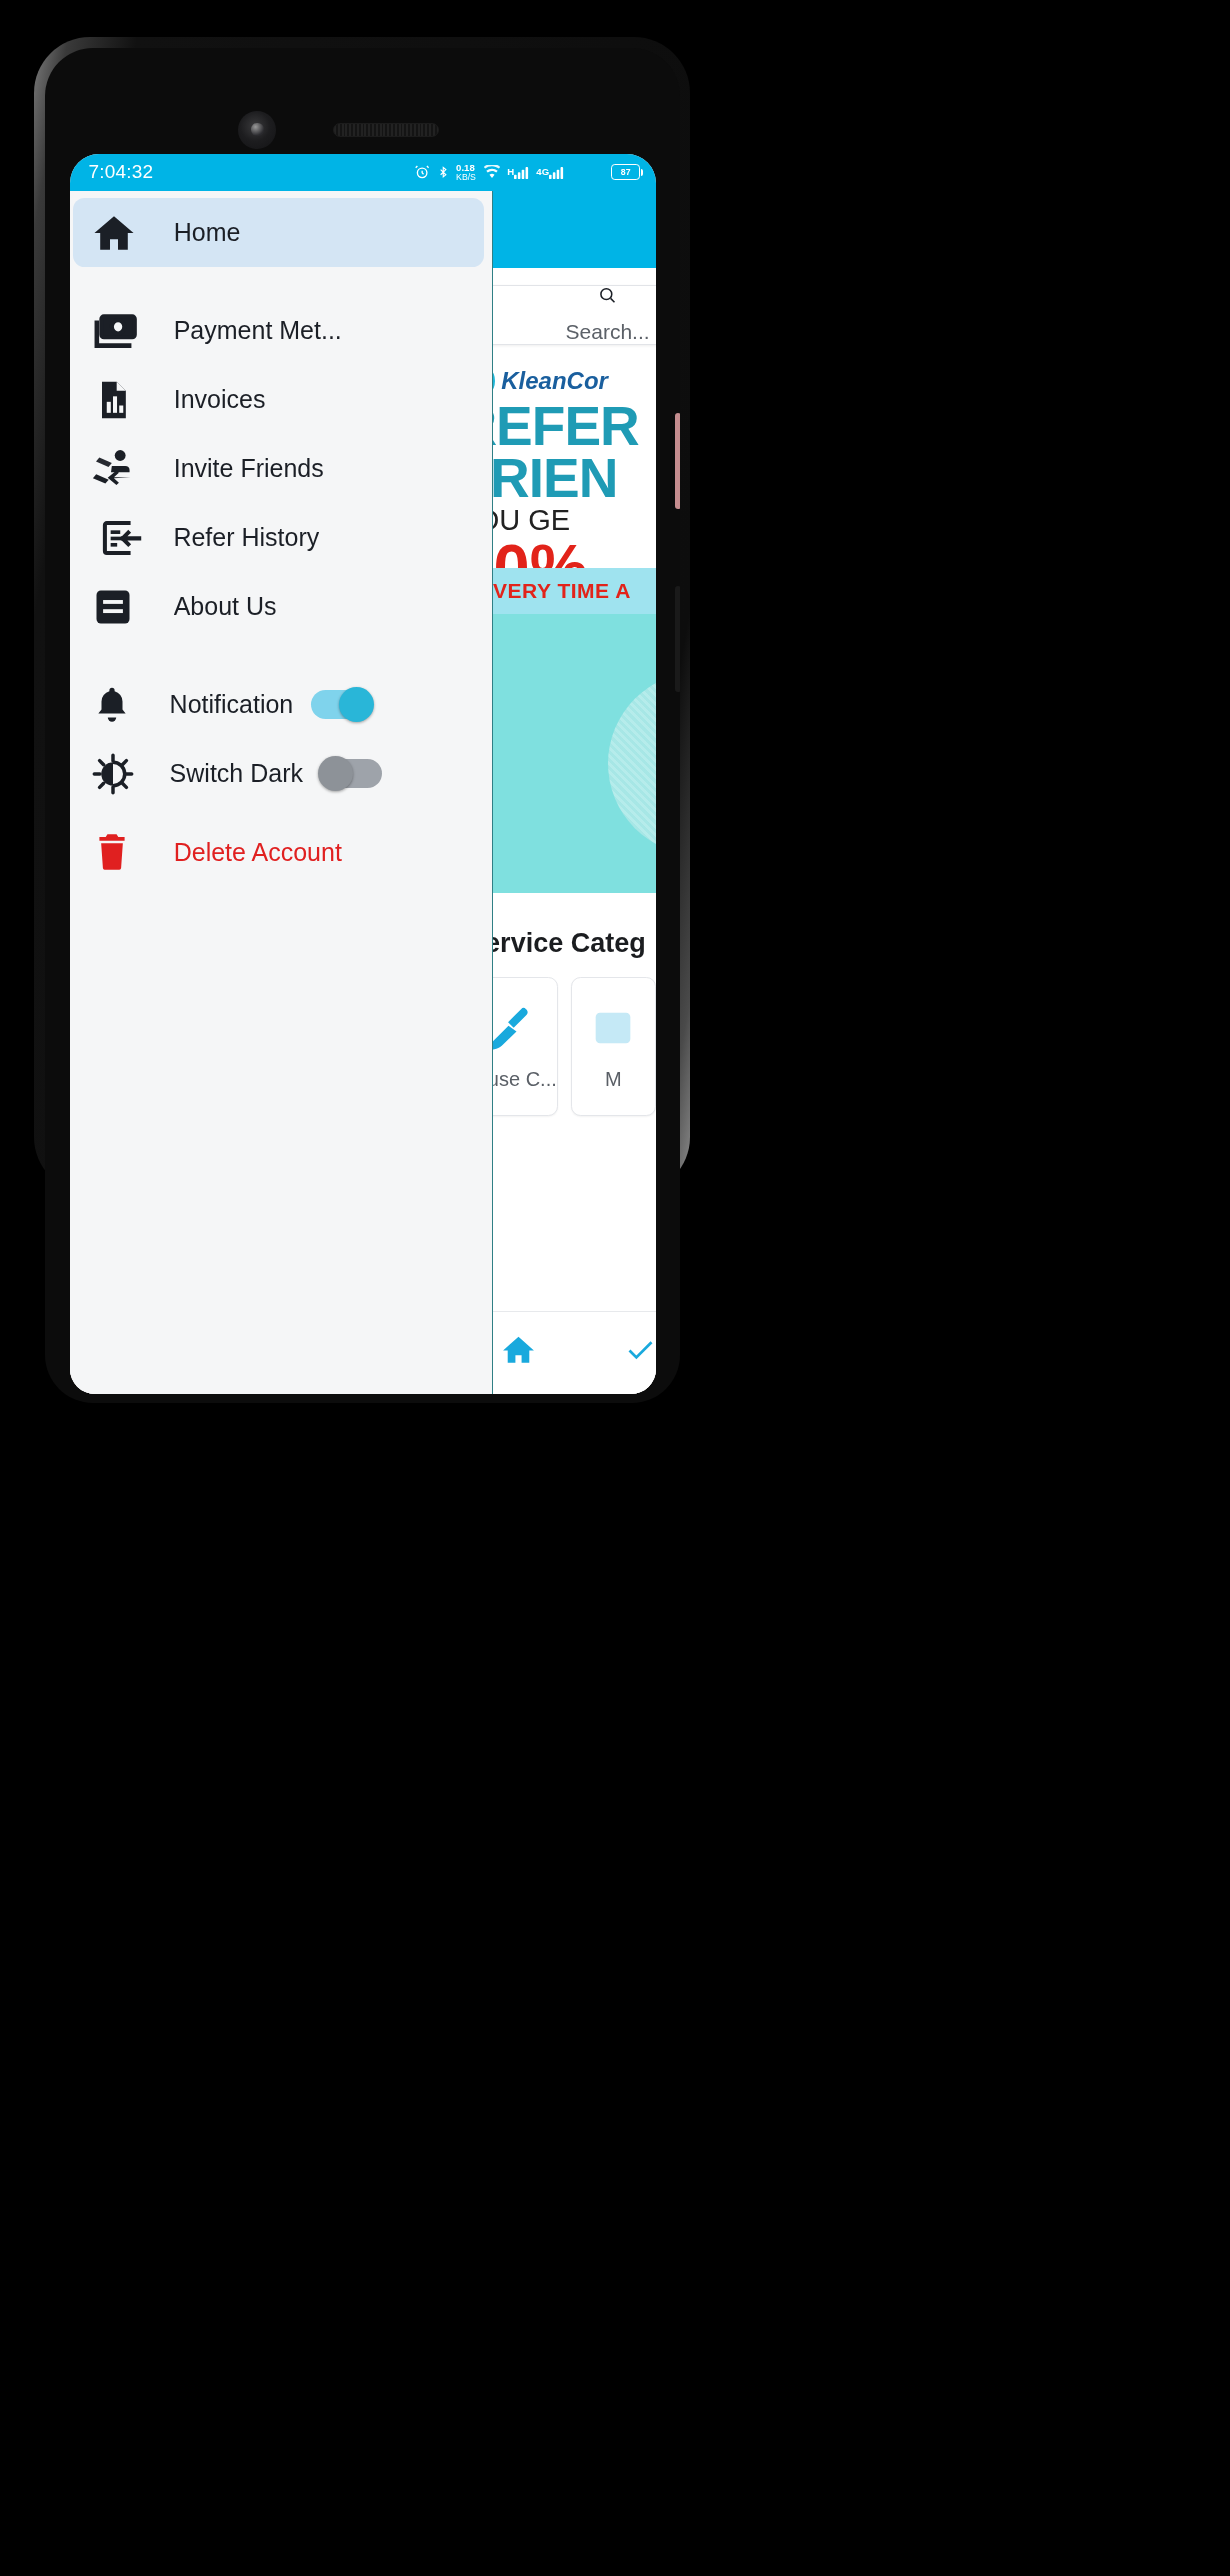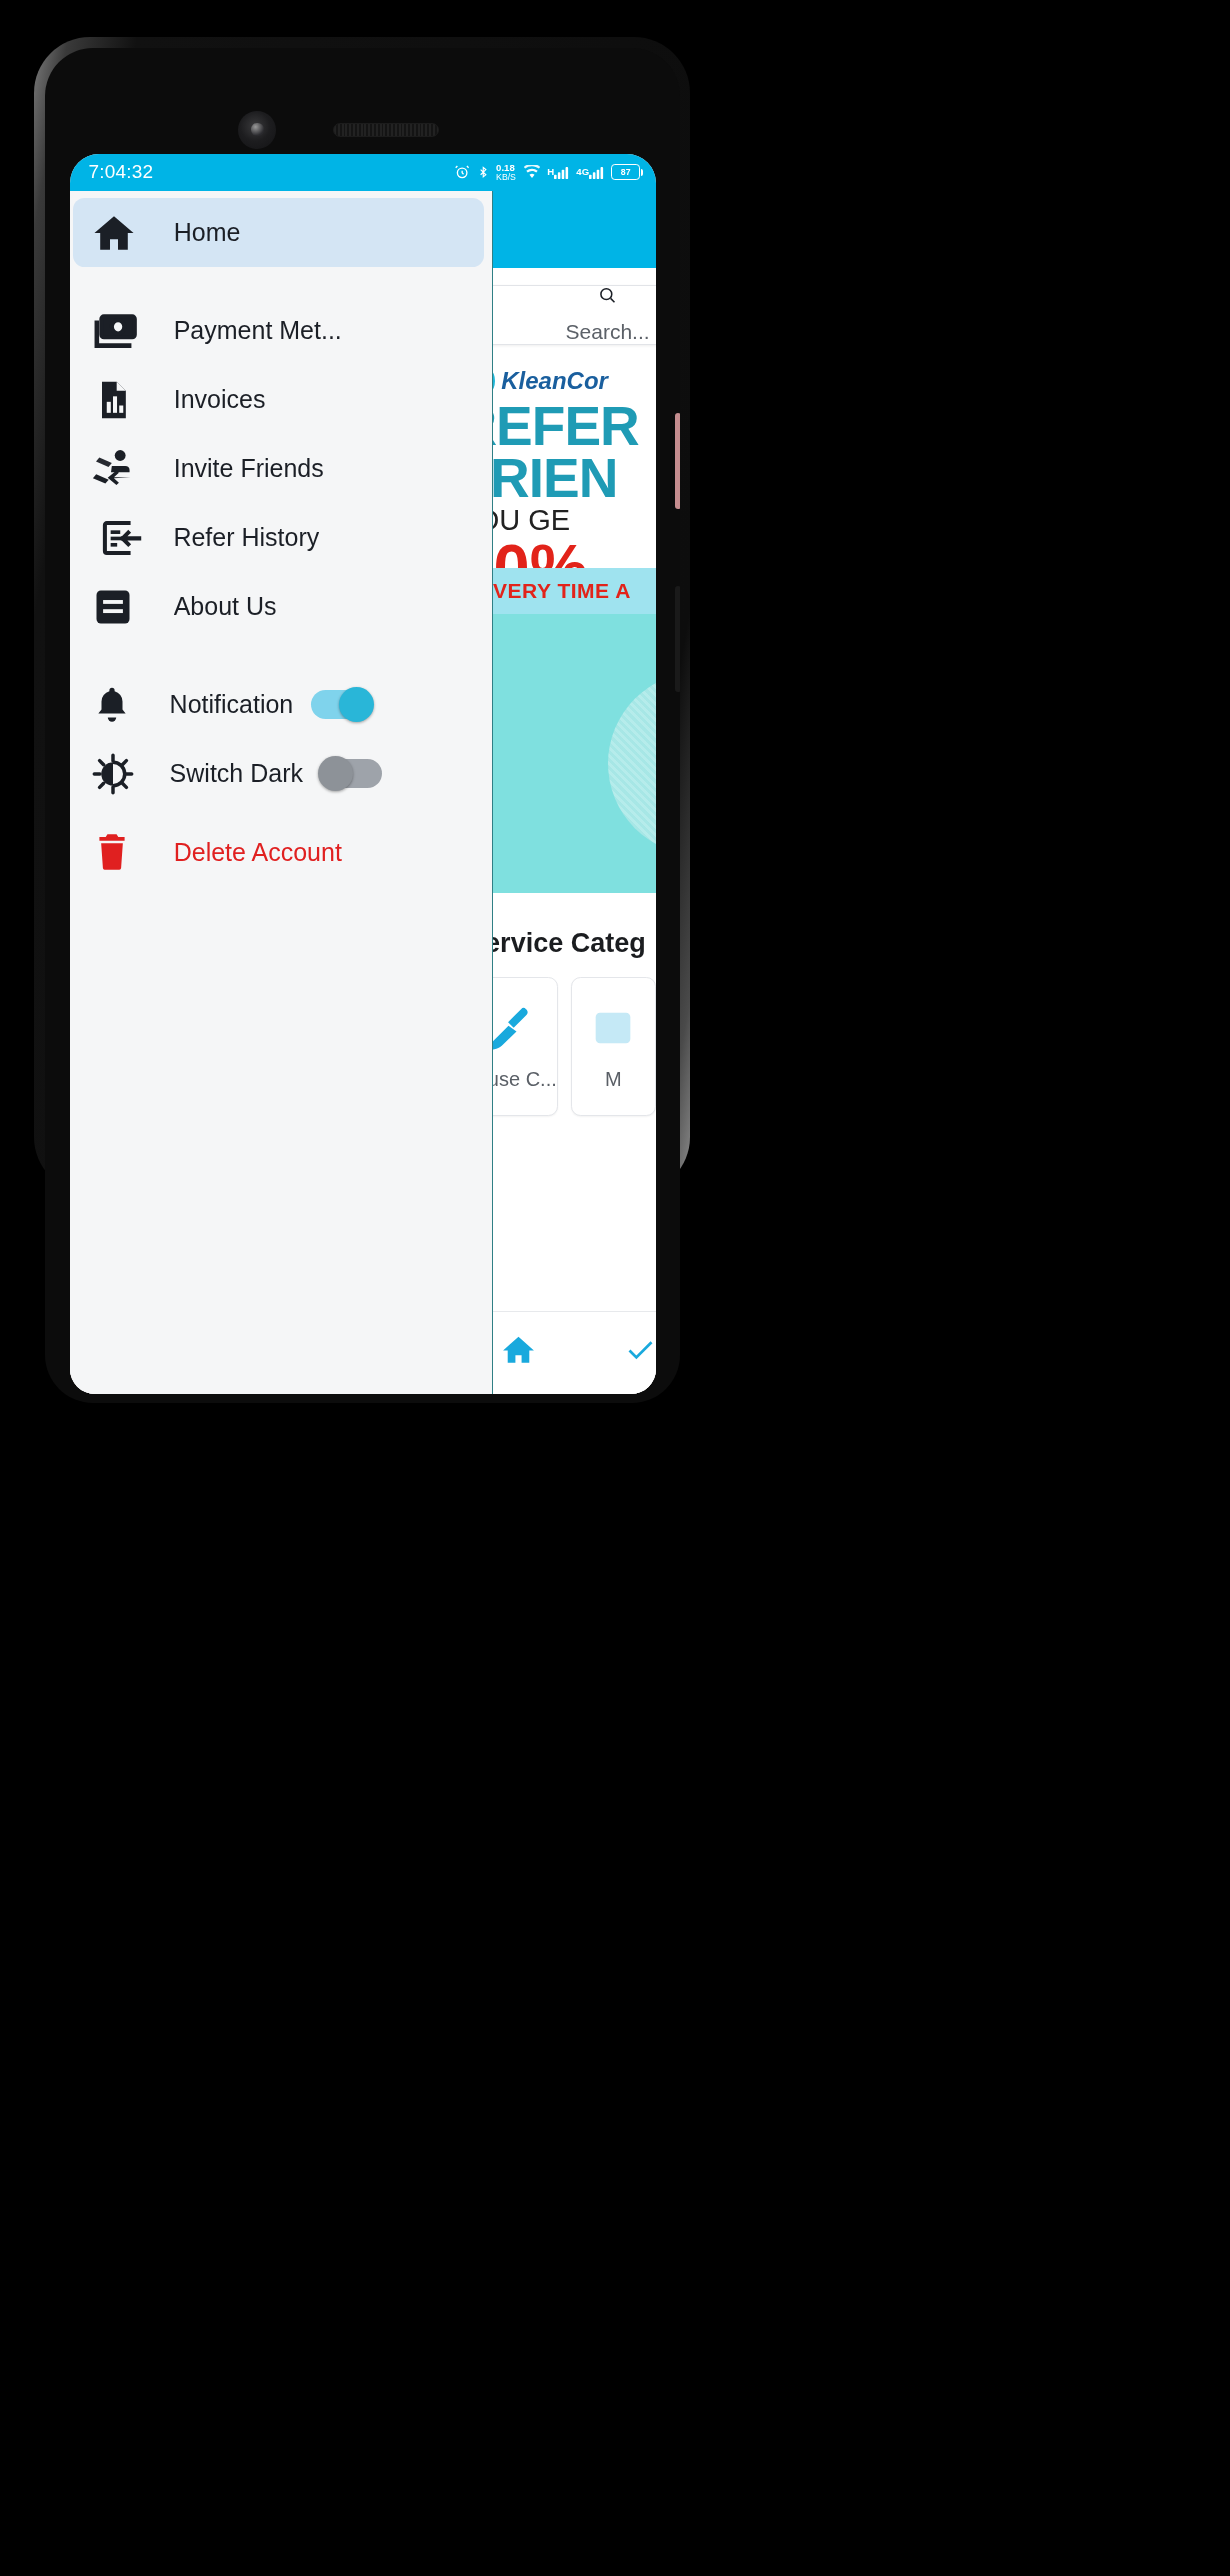--- a/index.html
+++ b/index.html
@@ -70,21 +70,21 @@
     color:#fff;
   }
   #status-time { font-size:19px; letter-spacing:0.2px; }
   #status-icons { margin-left:auto; display:flex; align-items:center; gap:6.7px; }
   .sicon { display:flex; align-items:center; color:#fff; }
   .sicon svg { display:block; }
   .net-label { font-size:8.7px; line-height:1; }
   .net-label b { display:block; font-size:9.6px; font-weight:700; }
   .batt {
     width:29px;height:15.4px;border:1.7px solid #fff;border-radius:3.8px;
-    display:flex;align-items:center;justify-content:center;position:relative;
+    display:flex;align-items:center;justify-content:center;position:relative;margin-left:40px;
   }
   .batt::after{content:"";position:absolute;right:-3.8px;top:3.8px;width:2.4px;height:6.7px;background:#fff;border-radius:0 1.9px 1.9px 0;}
   .batt span{font-size:8.7px;font-weight:700;}
 
   
   #app-layer { position:absolute; left:0; top:37px; width:586px; height:1203px; background:#ffffff; }
 
   #app-topbar {
     height:77px; background:#00b4e6;
     display:flex; align-items:center; justify-content:flex-start;

